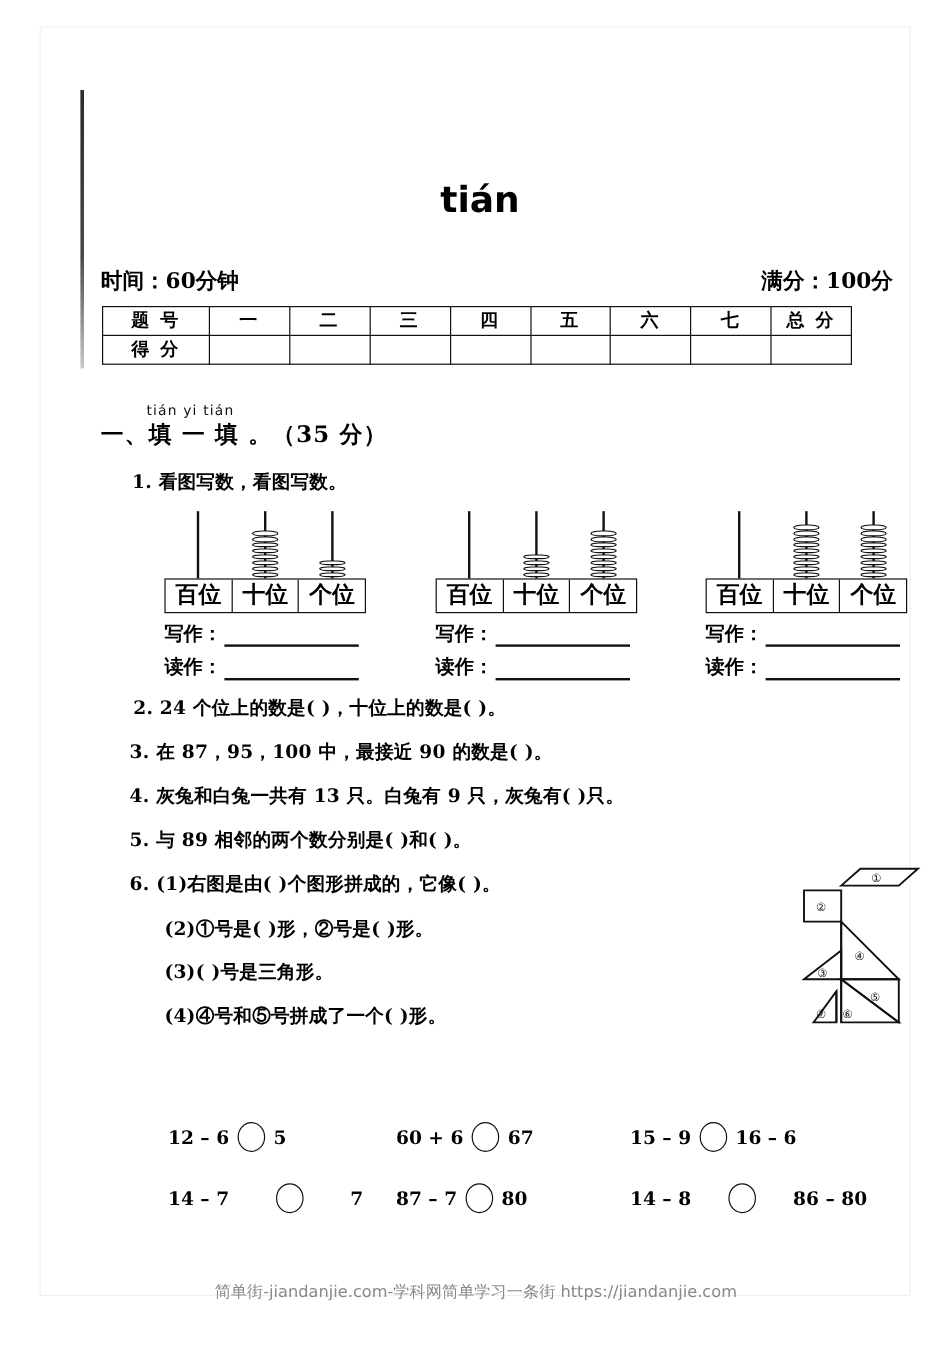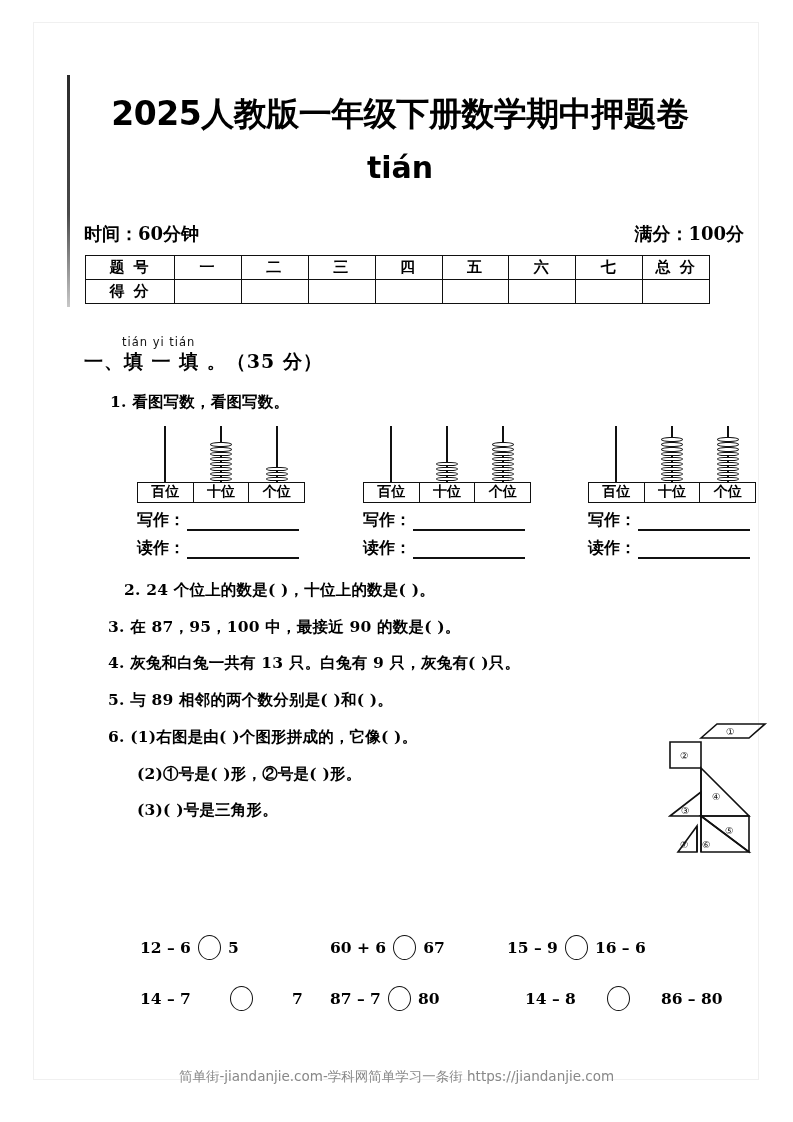--- a/index.html
+++ b/index.html
@@ -80,21 +80,21 @@
     white-space:nowrap;
   }
 
   .q{
     position:absolute;
     font-size:15.5px;font-weight:700;
     white-space:nowrap;
     letter-spacing:0.2px;
   }
   .q1{left:110px;top:392px;}
-  .q2{left:124px;top:580px;}
+  .q2{left:111px;top:580px;}
   .q3{left:108px;top:617px;}
   .q4{left:108px;top:653px;}
   .q5{left:108px;top:690px;}
   .q6{left:108px;top:727px;}
   .q6b{left:137px;top:764px;}
   .q6c{left:137px;top:800px;}
   .q6d{left:137px;top:837px;}
   .q7{left:108px;top:884px;}
 
   
@@ -102,21 +102,21 @@
   .ab-rods{position:relative;height:58px;}
   .rod{position:absolute;bottom:0;width:2px;background:#111;}
   .beadstack{position:absolute;bottom:0;width:22px;}
   .bead{
     height:4.4px;margin-bottom:0.6px;
     border:1.2px solid #111;border-radius:50%/70%;
     background:#fff;box-sizing:border-box;
   }
   .ab-box{display:flex;border:1.8px solid #111;width:168px;box-sizing:border-box;}
   .ab-cell{
-    flex:1;text-align:center;font-size:14px;font-weight:700;
+    flex:1;text-align:center;font-size:19px;font-weight:700;
     border-right:1.8px solid #111;padding:0px 0 1px;
     letter-spacing:0px;
   }
   .ab-cell:last-child{border-right:none;}
   .blankrow{
     display:flex;align-items:flex-end;
     font-size:16px;font-weight:700;margin-top:7px;
   }
   .blankrow .ul{
     display:inline-block;width:112px;border-bottom:2px solid #111;height:15px;margin-left:2px;
@@ -144,21 +144,20 @@
   .tangram{position:absolute;left:668px;top:722px;}
 </style>
 </head>
 <body>
 
 <div class="page">
 
   <div class="scan-frame"></div>
   <div class="scan-edge"></div>
 
-  <div class="title1">2025人教版一年级下册数学期中押题卷</div>
   <div class="title2">tián</div>
 
   <div class="meta">
     <span>时间：60分钟</span>
     <span>满分：100分</span>
   </div>
 
   <table class="score">
     <tbody>
       <tr>
@@ -311,20 +310,21 @@
   </div>
 
   <div class="q q2">2. 24 个位上的数是(        )，十位上的数是(        )。</div>
   <div class="q q3">3. 在 87，95，100 中，最接近 90 的数是(        )。</div>
   <div class="q q4">4. 灰兔和白兔一共有 13 只。白兔有 9 只，灰兔有(        )只。</div>
   <div class="q q5">5. 与 89 相邻的两个数分别是(        )和(        )。</div>
 
   <div class="q q6">6. (1)右图是由(        )个图形拼成的，它像(              )。</div>
   <div class="q q6b">(2)①号是(                )形，②号是(            )形。</div>
   <div class="q q6c">(3)(                          )号是三角形。</div>
+  <div class="q q6d">(4)④号和⑤号拼成了一个(                )形。</div>
 
   <div class="tangram">
     <svg width="104" height="132" viewBox="0 0 104 132">
       <g fill="none" stroke="#111" stroke-width="1.6">
 
         <polygon points="33,16 49,2 97,2 81,16"></polygon>
 
         <polygon points="2,20 33,20 33,46 2,46"></polygon>
 
         <polygon points="33,46 81,94 33,94"></polygon>
@@ -356,21 +356,21 @@
   <div class="cmp" style="left:140px;top:935px;">
     <span>12 – 6</span>
     <span class="circ"></span>
     <span>5</span>
   </div>
   <div class="cmp" style="left:330px;top:935px;">
     <span>60 + 6</span>
     <span class="circ"></span>
     <span>67</span>
   </div>
-  <div class="cmp" style="left:507px;top:935px;">
+  <div class="cmp" style="left:525px;top:935px;">
     <span>15 – 9</span>
     <span class="circ"></span>
     <span>16 – 6</span>
   </div>
 
   <div class="cmp" style="left:140px;top:986px;gap:32px;">
     <span>14 – 7</span>
     <span class="circ"></span>
     <span>7</span>
   </div>

